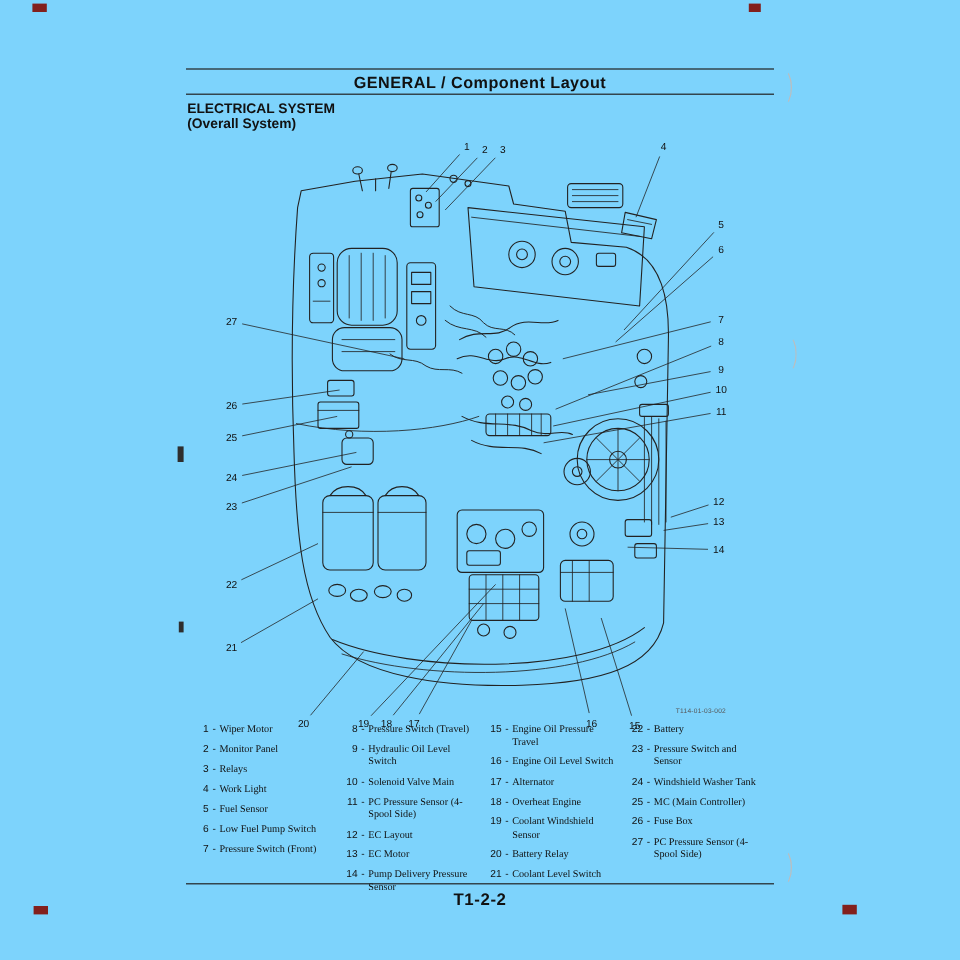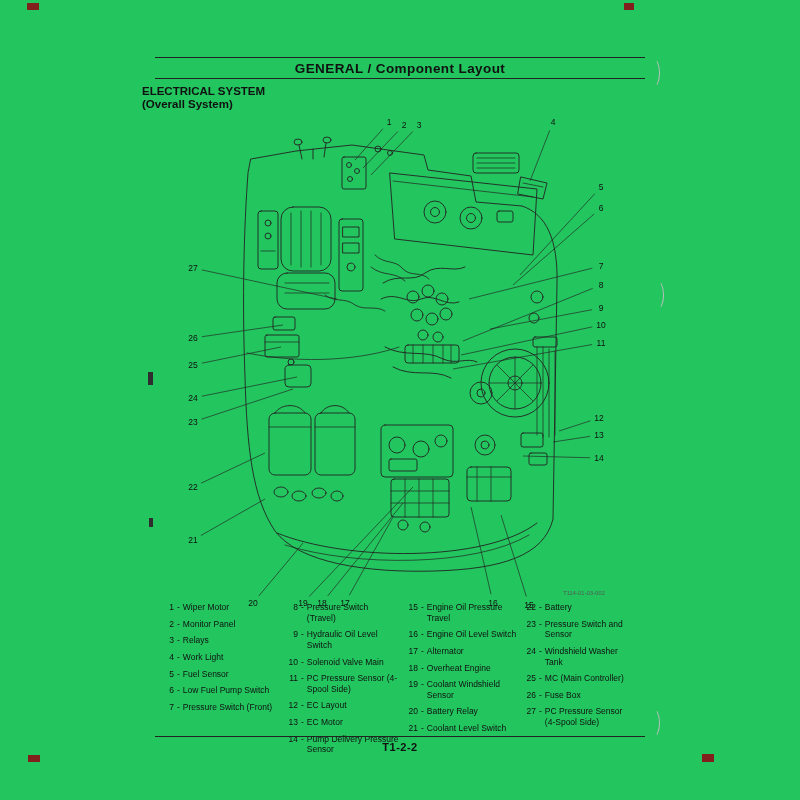--- a/index.html
+++ b/index.html
@@ -1,31 +1,31 @@
 <!DOCTYPE html>
 <html><head>
 <meta charset="utf-8">
 <style>
   html,body{margin:0;padding:0;}
   body{
     width:800px;height:800px;position:relative;background:#ffffff;
     font-family:"Liberation Sans",sans-serif;color:#111;overflow:hidden;
   }
-  .page{position:absolute;inset:0;background:#22c55e;}
+  .page{position:absolute;inset:0;background:#7dd3fc;}
 
   
   .header{
     position:absolute;left:155px;top:57px;width:490px;
     border-top:1.5px solid #222;border-bottom:1.5px solid #222;
     padding:3px 0 2px 0;text-align:center;
   }
   .header-title{font-weight:bold;font-size:13.5px;letter-spacing:.4px;}
 
   
-  .section-title{position:absolute;left:142px;top:85px;font-weight:bold;font-size:11.5px;line-height:13px;}
+  .section-title{position:absolute;left:156px;top:85px;font-weight:bold;font-size:11.5px;line-height:13px;}
 
   
   .figure{position:absolute;left:185px;top:115px;width:430px;height:500px;}
   .figure svg{position:absolute;left:0;top:0;}
   .callout{
     position:absolute;transform:translate(-50%,-50%);
     font-size:8.5px;line-height:1;color:#111;
   }
   #leader-lines line{stroke:#222;stroke-width:.65;}
   .fig-ref{
@@ -36,25 +36,25 @@
   
   .legend{position:absolute;left:159px;top:602px;width:482px;display:flex;}
   .legend-col{flex:none;}
   .legend-col:nth-child(1){width:124px;}
   .legend-col:nth-child(2){width:120px;}
   .legend-col:nth-child(3){width:118px;}
   .legend-col:nth-child(4){width:118px;}
   .legend-item{display:flex;margin-bottom:6px;font-size:8.5px;line-height:1.25;}
   .ln{width:15px;text-align:right;flex:none;}
   .ld{margin:0 3px;flex:none;}
-  .ll{flex:1;padding-right:4px;}
+  .ll{flex:1;padding-right:4px;font-family:Liberation Serif, serif;}
 
   
   .footer-rule{position:absolute;left:155px;top:736px;width:490px;border-top:1.5px solid #222;}
-  .footer-text{position:absolute;left:155px;top:741px;width:490px;text-align:center;font-weight:bold;font-size:11px;letter-spacing:.5px;}
+  .footer-text{position:absolute;left:155px;top:741px;width:490px;text-align:center;font-weight:bold;font-size:14px;letter-spacing:.5px;}
 
   
   .mark-red{position:absolute;background:#82201d;}
   .mark-black{position:absolute;background:#2e2e2e;}
   .curl{
     position:absolute;width:12px;height:28px;
     border:1.6px solid transparent;border-right-color:#bdbdbd;
     border-radius:50%;
   }
 </style>

